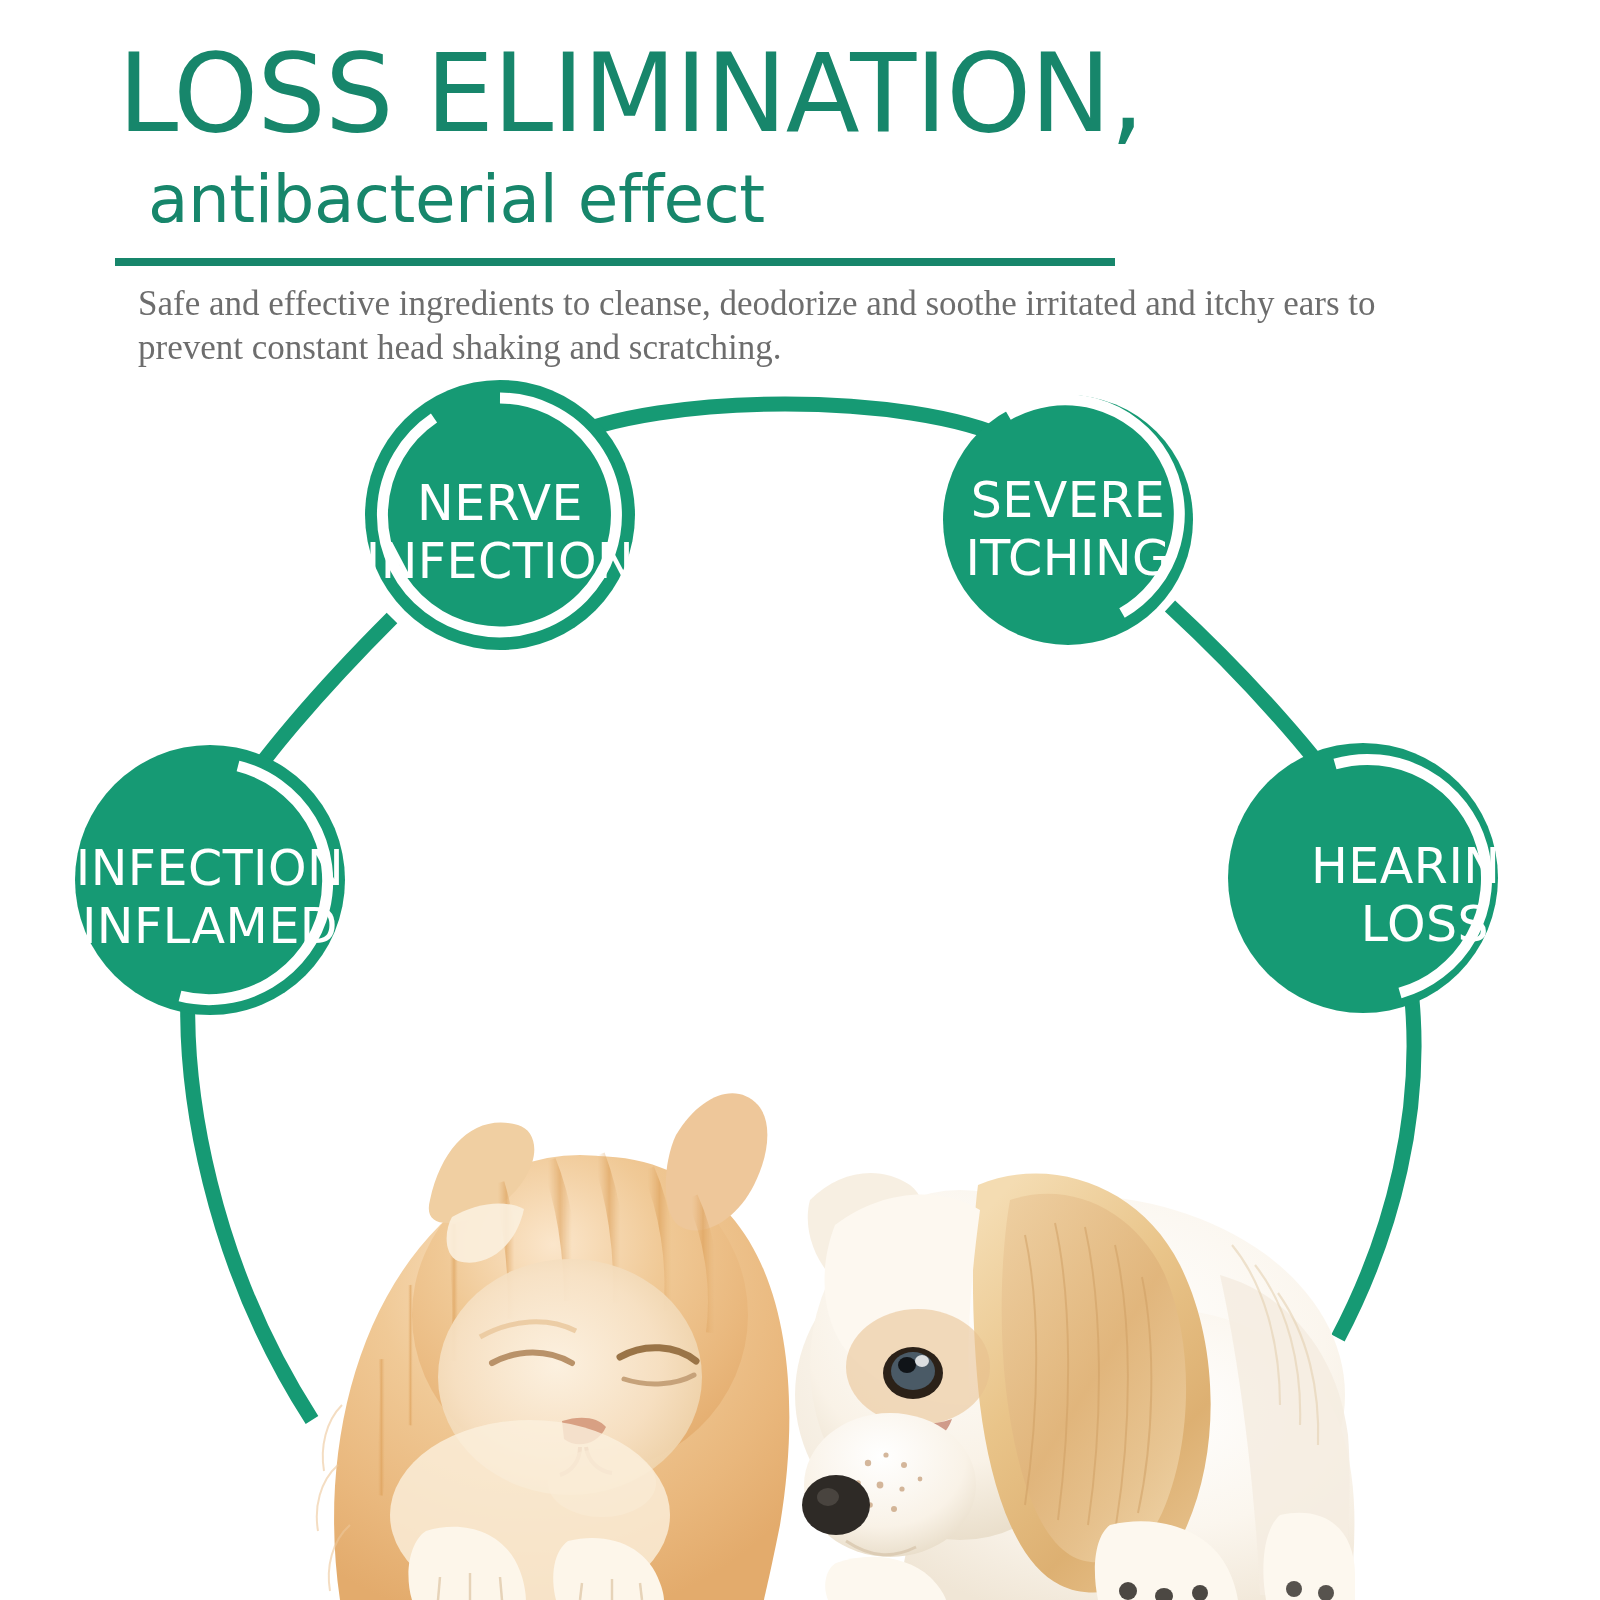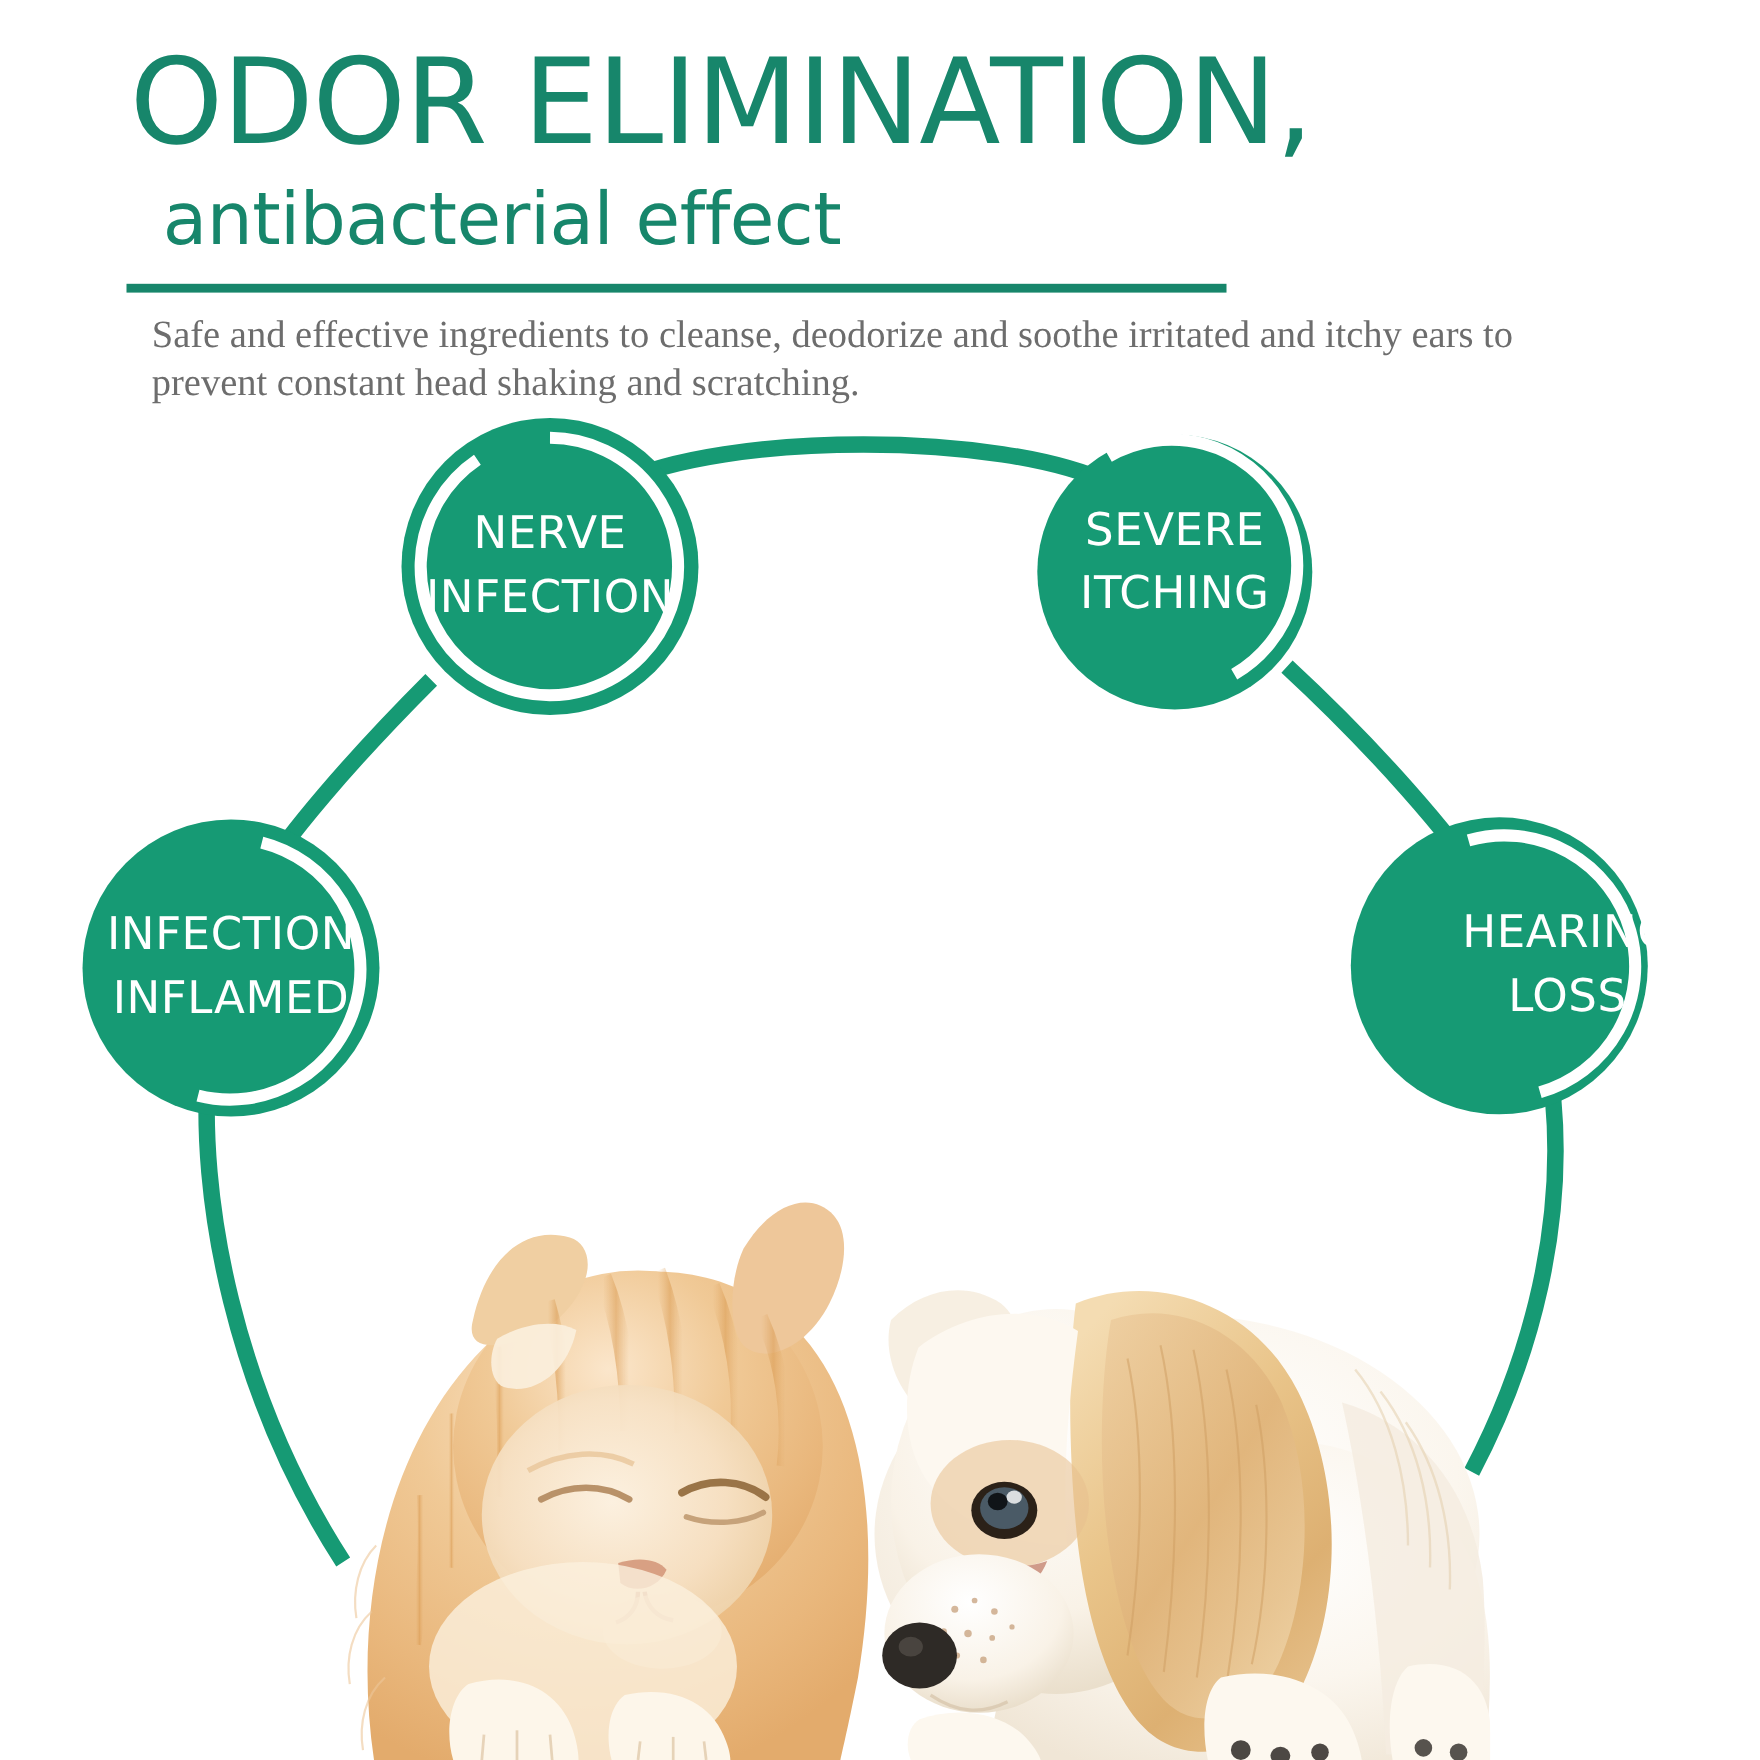--- a/index.html
+++ b/index.html
@@ -75,46 +75,47 @@
     height: 1600px;
   }
   #diagram svg { display: block; }
 
   
   .badge-label {
     position: absolute;
     text-align: center;
     color: #ffffff;
     font-family: "DejaVu Sans", sans-serif;
-    font-size: 41px;
+    font-size: 49px;
     line-height: 58px;
     letter-spacing: 0.5px;
     white-space: nowrap;
     pointer-events: none;
+    margin-top: 20px;
   }
   .badge-label .l2 { display: block; }
 
   
   #photo {
     position: absolute;
     left: 280px;
     top: 985px;
     width: 1075px;
     height: 615px;
     overflow: hidden;
   }
   #photo svg { display: block; }
 </style>
 </head>
 <body>
 
 <div id="page">
 
   <div id="header-block">
-    <div id="title-main">ODOR ELIMINATION,</div>
+    <div id="title-main">LOSS ELIMINATION,</div>
     <div id="title-sub">antibacterial effect</div>
     <div id="title-rule"></div>
     <div id="intro-text">Safe and effective ingredients to cleanse, deodorize and soothe irritated and itchy ears to prevent constant head shaking and scratching.</div>
   </div>
 
   <div id="diagram">
     <svg width="1600" height="1600" viewBox="0 0 1600 1600" xmlns="http://www.w3.org/2000/svg">
       <defs>
 
         <clipPath id="clip-none">

